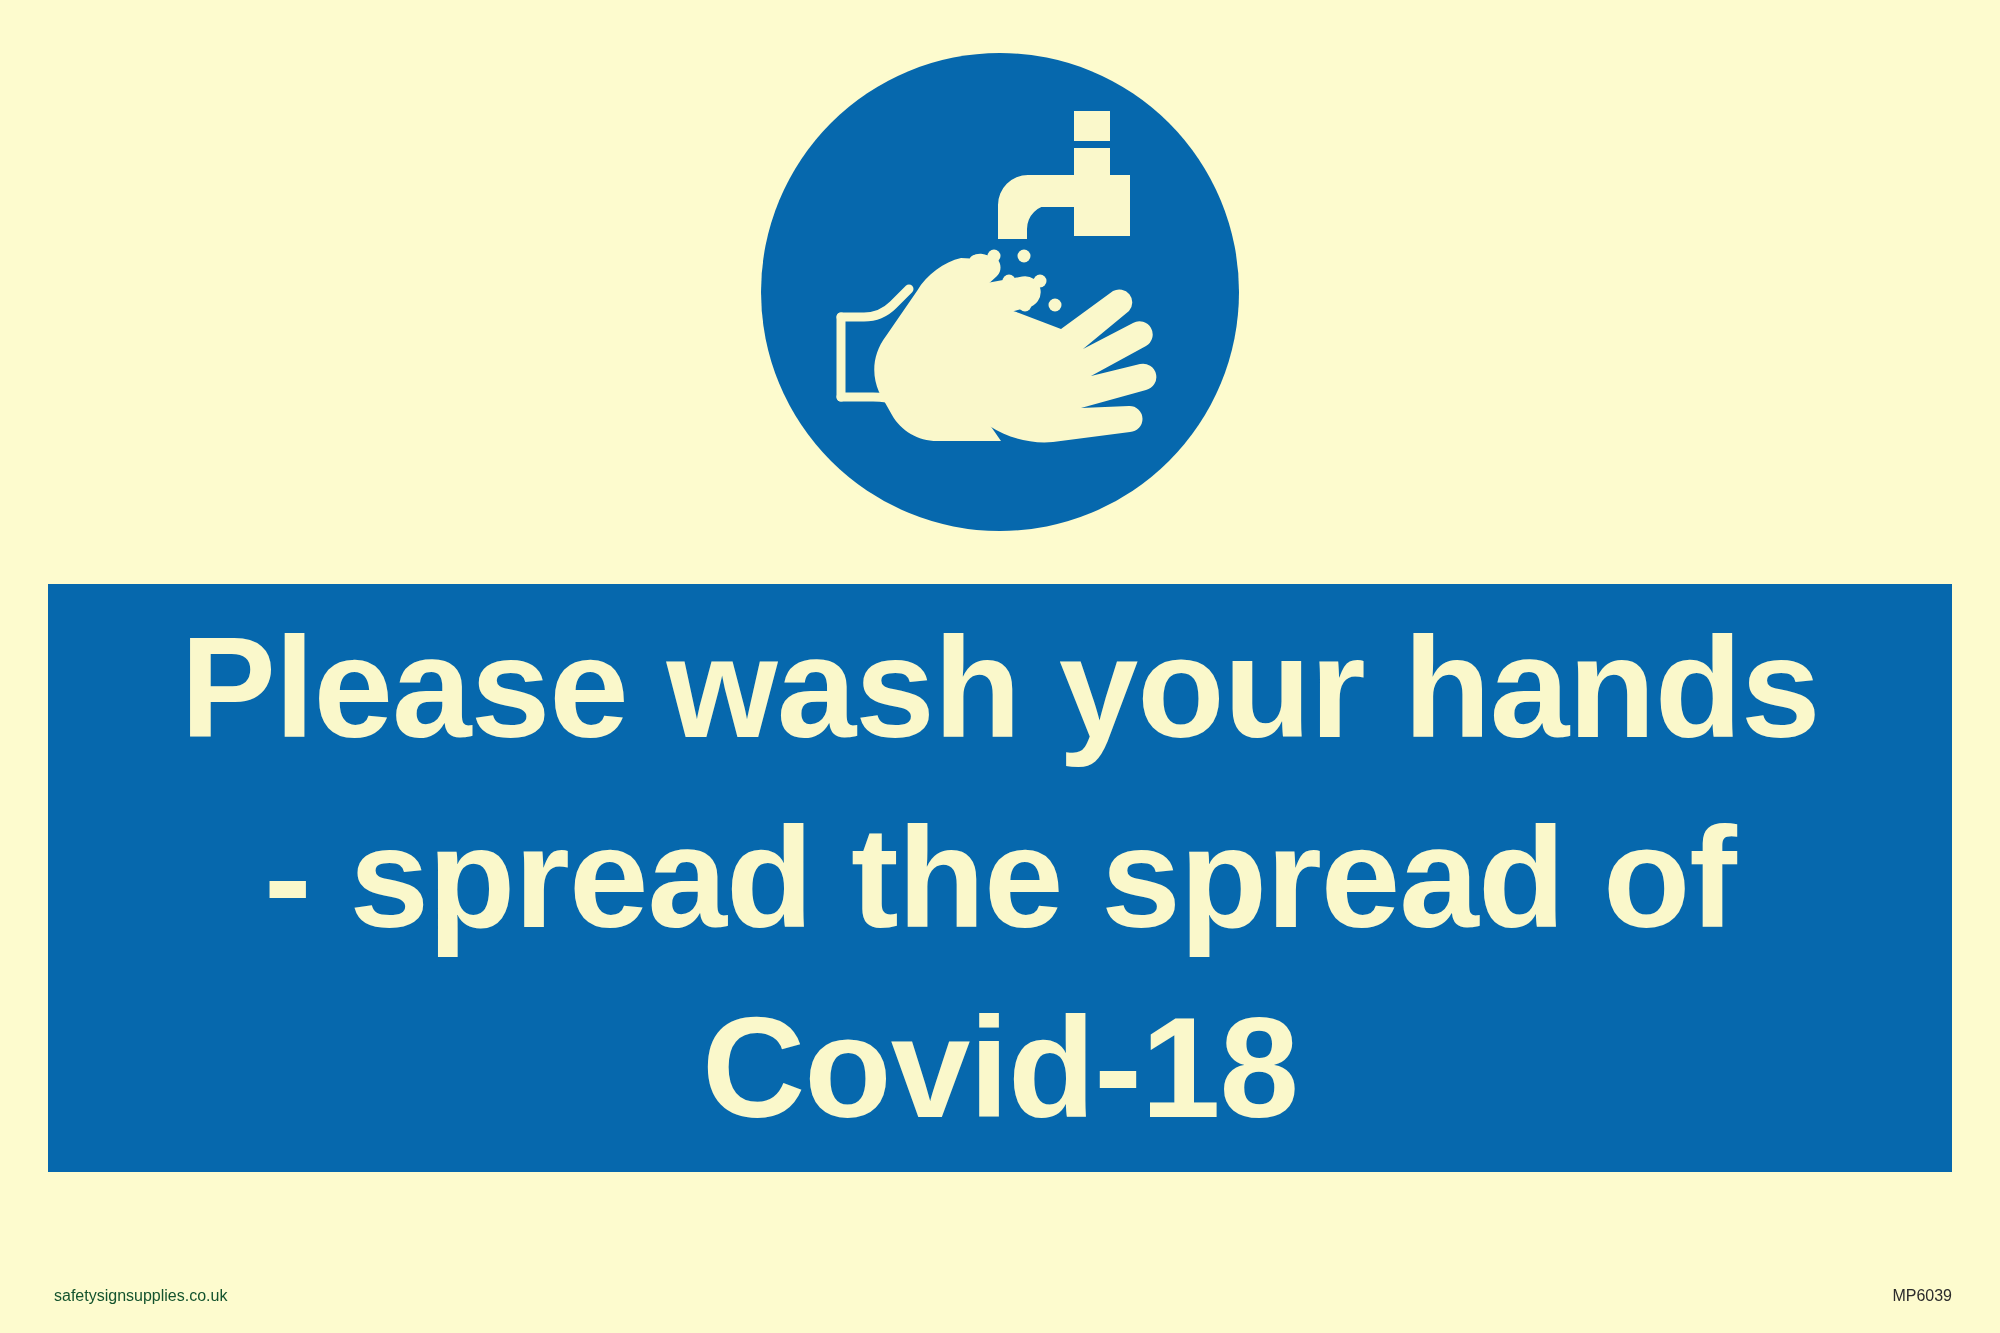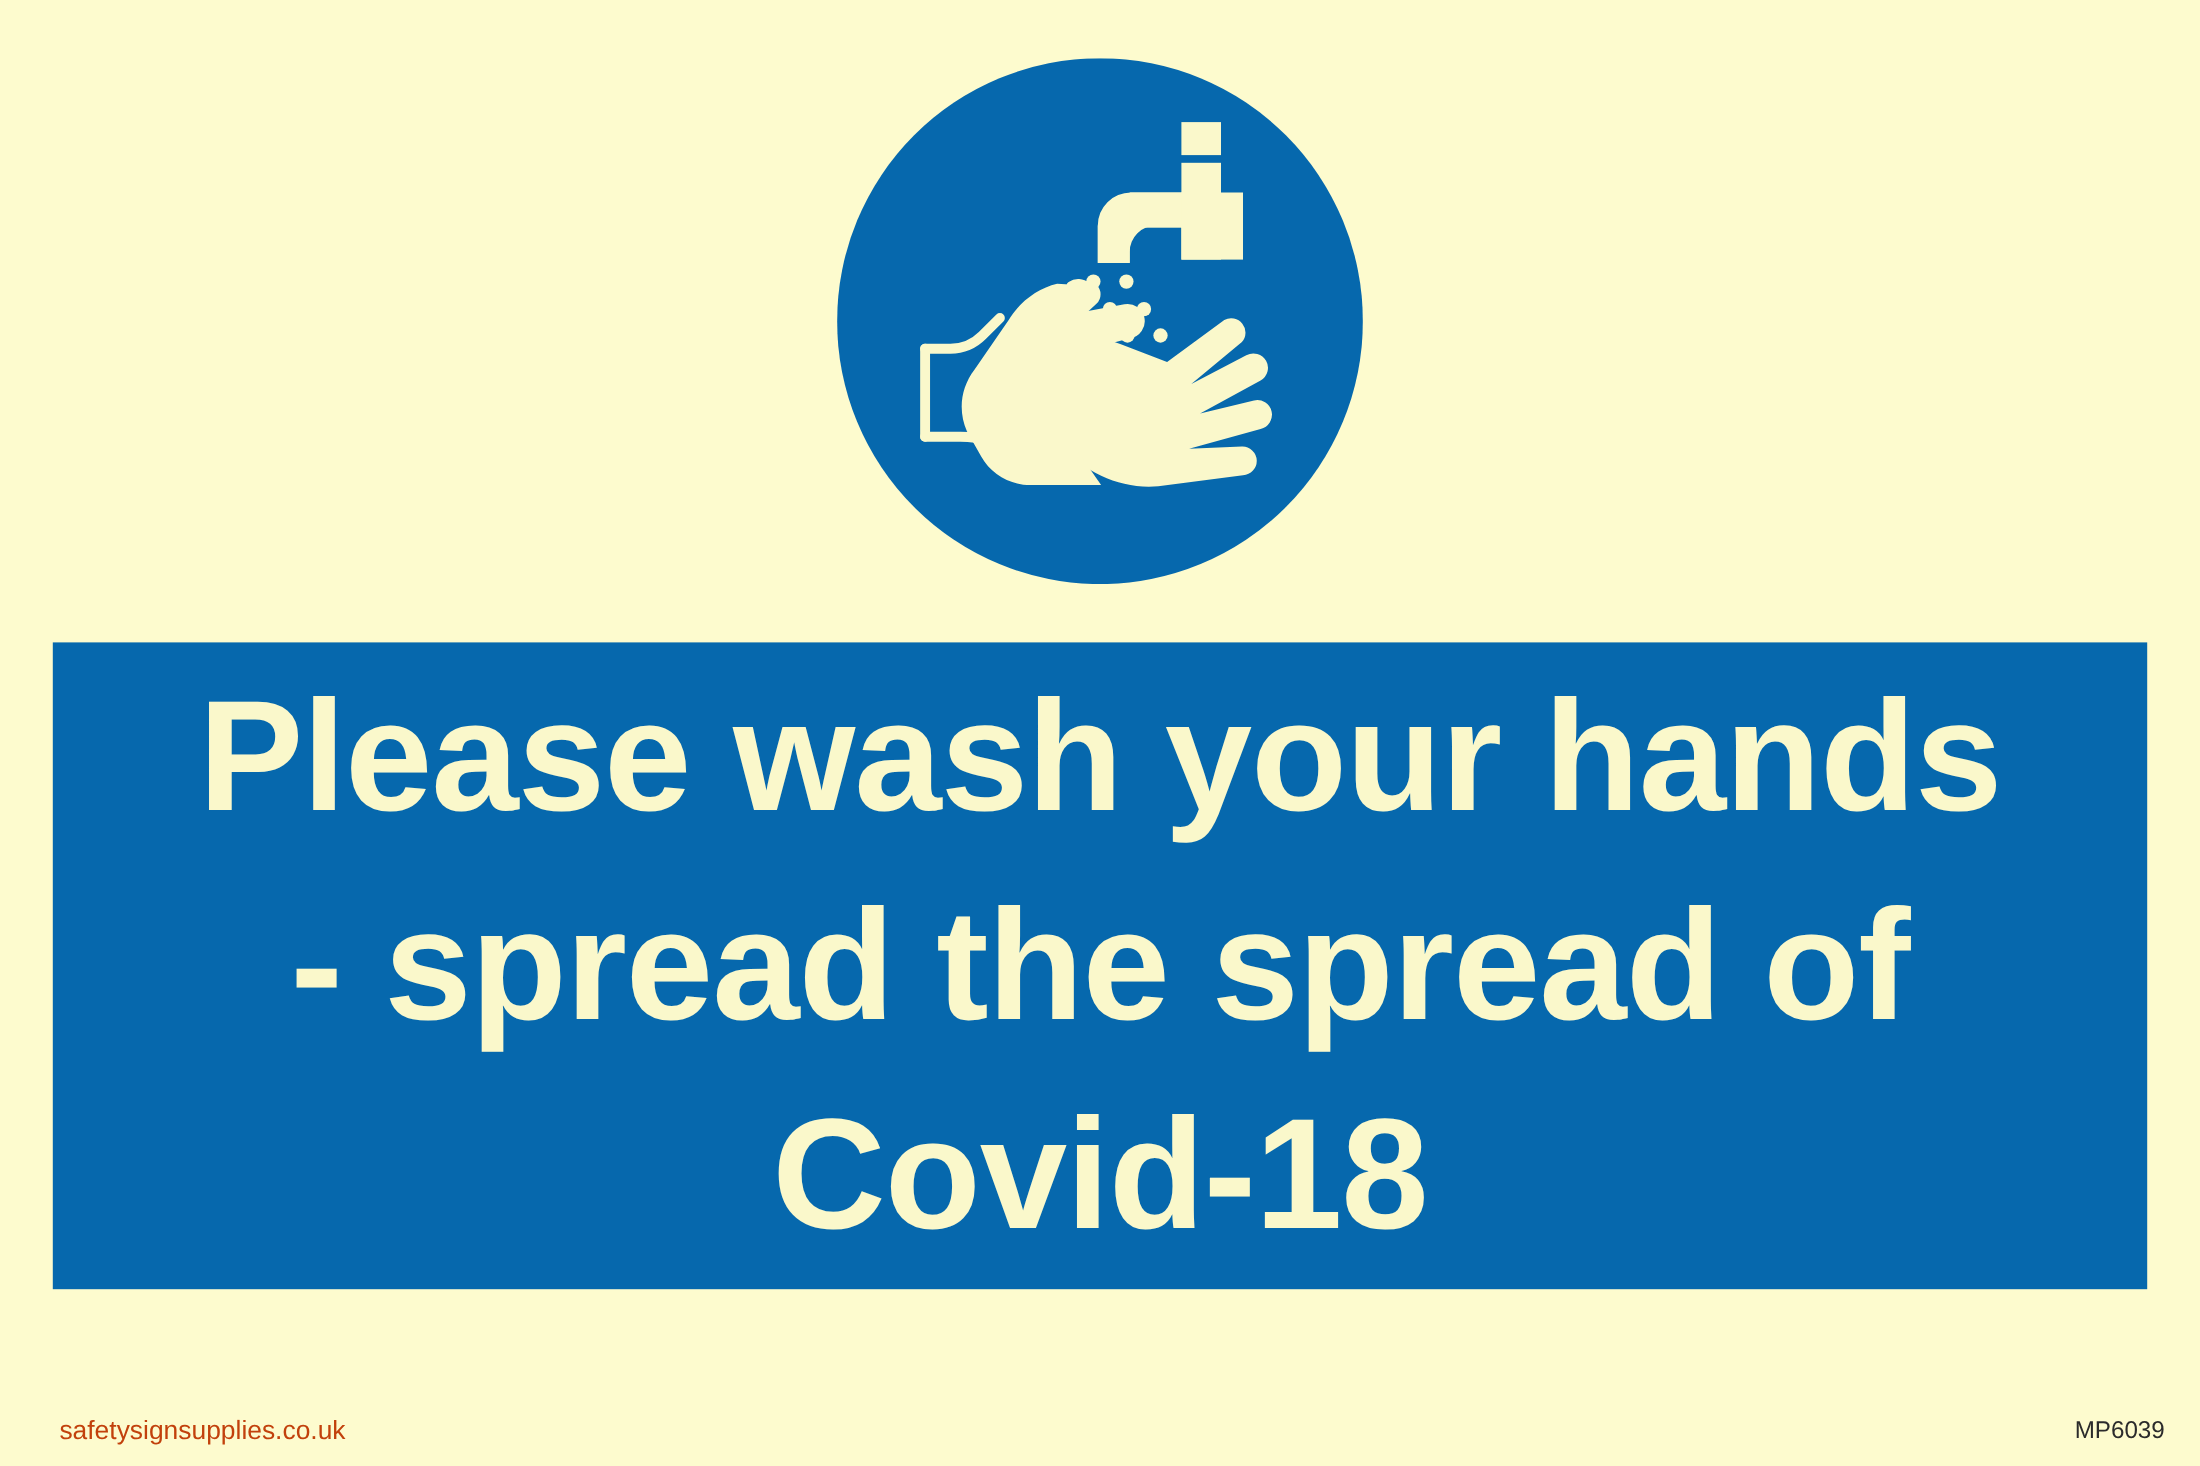--- a/index.html
+++ b/index.html
@@ -74,30 +74,30 @@
     left: 0;
     top: 1281px;
     width: 2000px;
     height: 52px;
   }
   .footer-website {
     position: absolute;
     left: 54px;
     top: 6px;
     font-family: "Liberation Sans", sans-serif;
-    font-size: 24px;
-    color: #c2410c;
+    font-size: 16px;
+    color: #14532d;
     white-space: nowrap;
   }
   .footer-code {
     position: absolute;
-    right: 32px;
+    right: 48px;
     top: 6px;
     font-family: "Liberation Sans", sans-serif;
-    font-size: 22px;
+    font-size: 16px;
     color: #2B2B2B;
     white-space: nowrap;
   }
 </style>
 </head>
 <body>
 
 <div class="sign">
 
   <div class="pictogram-area">

